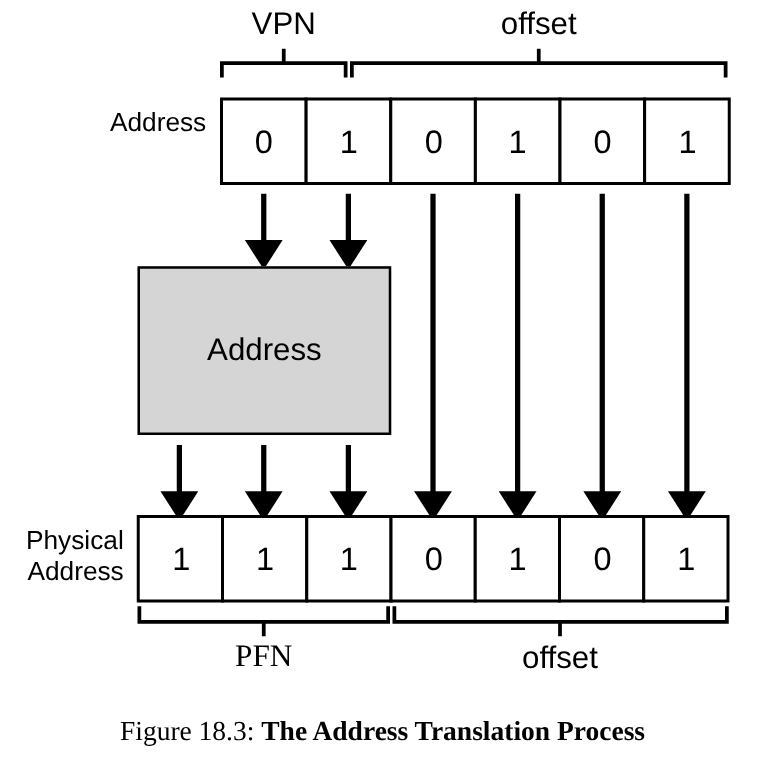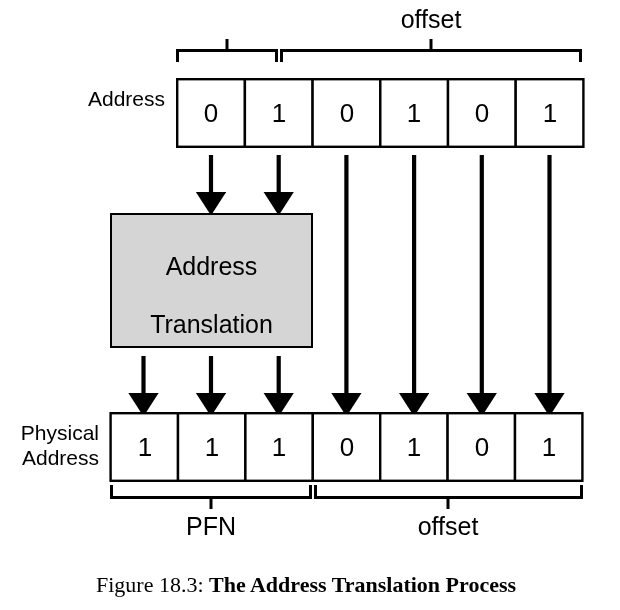--- a/index.html
+++ b/index.html
@@ -145,56 +145,58 @@
     <g stroke="#000" stroke-width="3" fill="none">
       <path d="M111.5,485 L111.5,497.5 L310.5,497.5 L310.5,485"></path>
       <path d="M211,497.5 L211,509"></path>
     </g>
     <g stroke="#000" stroke-width="3" fill="none">
       <path d="M315.5,485 L315.5,497.5 L581.5,497.5 L581.5,485"></path>
       <path d="M448,497.5 L448,509"></path>
     </g>
   </svg>
 
+  <div class="field-label" style="left:177px; top:5px; width:100px;">
+    <span>VPN</span>
+  </div>
   <div class="field-label" style="left:381px; top:5px; width:100px;">
     <span>offset</span>
   </div>
 
   <div class="side-label" style="left:20px; top:86px; width:145px;">
     <div>Address</div>
   </div>
 
   <div class="bit-cell-text" style="left:177px; top:100px; width:68px;">0</div>
   <div class="bit-cell-text" style="left:245px; top:100px; width:68px;">1</div>
   <div class="bit-cell-text" style="left:313px; top:100px; width:68px;">0</div>
   <div class="bit-cell-text" style="left:380px; top:100px; width:68px;">1</div>
   <div class="bit-cell-text" style="left:448px; top:100px; width:68px;">0</div>
   <div class="bit-cell-text" style="left:516px; top:100px; width:68px;">1</div>
 
   <div class="xlate-box" style="left:110px; top:213px; width:203px; height:135px;">
     <div class="xlate-text">
       <span>Address</span><br>
-      <span>Translation</span>
     </div>
   </div>
 
   <div class="side-label" style="left:-46px; top:420px; width:145px;">
     <div>Physical</div>
     <div>Address</div>
   </div>
 
   <div class="bit-cell-text" style="left:111px; top:434px; width:68px;">1</div>
   <div class="bit-cell-text" style="left:178px; top:434px; width:68px;">1</div>
   <div class="bit-cell-text" style="left:245px; top:434px; width:68px;">1</div>
   <div class="bit-cell-text" style="left:313px; top:434px; width:68px;">0</div>
   <div class="bit-cell-text" style="left:380px; top:434px; width:68px;">1</div>
   <div class="bit-cell-text" style="left:448px; top:434px; width:68px;">0</div>
   <div class="bit-cell-text" style="left:515px; top:434px; width:68px;">1</div>
 
-  <div class="field-label" style="left:161px; top:512px; width:100px;">
+  <div class="field-label" style="left:161px; top:512px; width:100px;font-family:Liberation Serif, serif;">
     <span>PFN</span>
   </div>
   <div class="field-label" style="left:398px; top:512px; width:100px;">
     <span>offset</span>
   </div>
 
   <div class="caption" style="top:572px;">
     <span class="cap-lead">Figure 18.3:</span>
     <span class="cap-bold">The Address Translation Process</span>
   </div>

